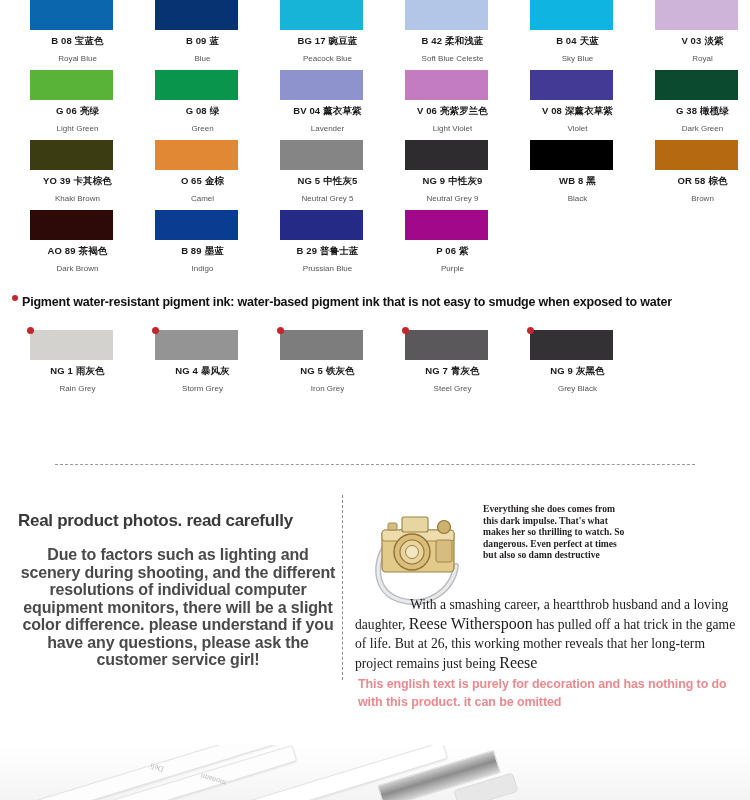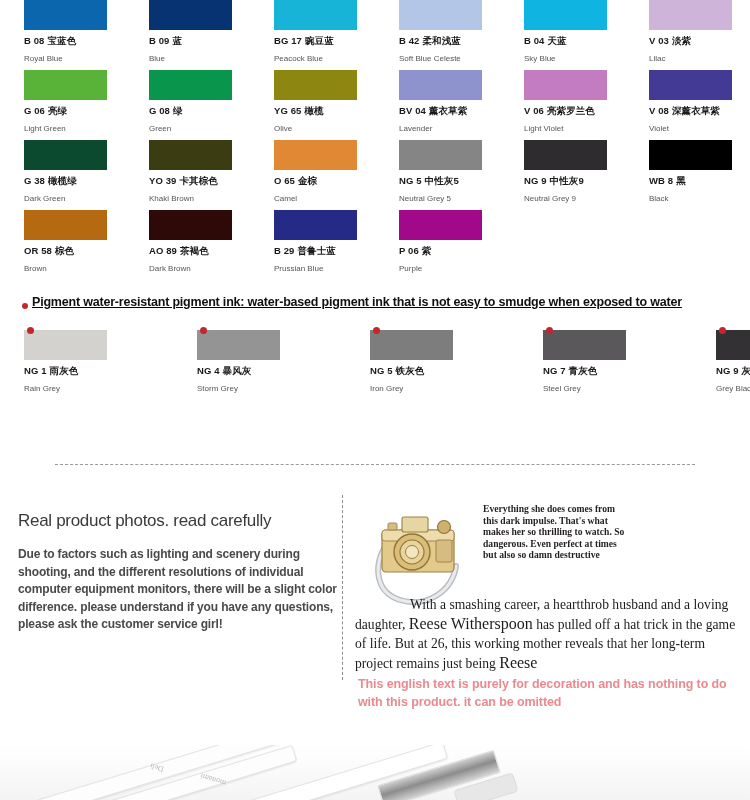--- a/index.html
+++ b/index.html
@@ -18,21 +18,22 @@
     display:grid;
     grid-template-columns:repeat(6,1fr);
     column-gap:0;
     row-gap:0;
   }
   .swatch-cell{
     position:relative;
     width:125px;
     height:70px;
     box-sizing:border-box;
-    padding-left:24px;
+    padding-left:30px;
+    text-align:center;
   }
   .swatch-chip{
     width:83px;height:30px;display:block;
   }
   .swatch-dot{
     position:absolute;left:27px;top:-3px;
     width:7px;height:7px;border-radius:50%;
     background:#c1272d;
   }
   .swatch-code{
@@ -42,49 +43,49 @@
     line-height:11px;
   }
   .swatch-code .cn{ margin-left:3px; }
   .swatch-en{
     font-size:8px;color:#555;line-height:10px;margin-top:8px;
     white-space:nowrap;
   }
 
   
   .pigment-note{
-    position:absolute;left:22px;top:295px;
-    display:flex;align-items:flex-end;text-decoration:underline;
+    position:absolute;left:12px;top:295px;
+    display:flex;align-items:flex-start;
   }
   .pigment-bullet{
     width:6px;height:6px;border-radius:50%;
     background:#c1272d;margin-right:4px;flex:0 0 auto;
   }
   .pigment-text{
     font-size:12.5px;color:#111;font-weight:600;white-space:nowrap;
     letter-spacing:-0.2px;
   }
 
   
   .divider{
     position:absolute;left:55px;top:464px;width:640px;height:1px;
     border-top:1px dashed #9a9a9a;
   }
 
   
   .info-section{position:absolute;left:0;top:495px;width:750px;height:245px;}
   .info-left{position:absolute;left:18px;top:15px;width:320px;}
   .info-heading{
-    font-size:17px;font-weight:normal;color:#3a3a3a;
+    font-size:17px;font-weight:bold;color:#3a3a3a;
     letter-spacing:-0.3px;line-height:22px;
   }
   .info-body{
     margin-top:14px;
-    font-size:12px;font-weight:bold;color:#4a4a4a;
-    line-height:17.5px;letter-spacing:-0.15px;
+    font-size:16px;font-weight:bold;color:#4a4a4a;
+    line-height:17.5px;letter-spacing:-0.15px;text-align:center;
   }
   .v-divider{
     position:absolute;left:342px;top:0px;height:185px;width:1px;
     border-left:1px dashed #8e8e8e;
   }
 
   .info-right{position:absolute;left:355px;top:0px;width:390px;}
 
   .cam-row{position:relative;height:120px;}
   .camera-wrap{position:absolute;left:5px;top:5px;width:115px;height:115px;}
@@ -154,38 +155,33 @@
         <div class="swatch-en">Soft Blue Celeste</div>
       </div>
       <div class="swatch-cell">
         <span class="swatch-chip" style="background: rgb(15, 180, 224);"></span>
         <div class="swatch-code"><span>B 04</span><span class="cn">天蓝</span></div>
         <div class="swatch-en">Sky Blue</div>
       </div>
       <div class="swatch-cell">
         <span class="swatch-chip" style="background: rgb(206, 180, 217);"></span>
         <div class="swatch-code"><span>V 03</span><span class="cn">淡紫</span></div>
-        <div class="swatch-en">Lilac</div>
+        <div class="swatch-en">Royal</div>
       </div>
       <div class="swatch-cell">
         <span class="swatch-chip" style="background: rgb(88, 179, 56);"></span>
         <div class="swatch-code"><span>G 06</span><span class="cn">亮绿</span></div>
         <div class="swatch-en">Light Green</div>
       </div>
       <div class="swatch-cell">
         <span class="swatch-chip" style="background: rgb(9, 149, 75);"></span>
         <div class="swatch-code"><span>G 08</span><span class="cn">绿</span></div>
         <div class="swatch-en">Green</div>
       </div>
       <div class="swatch-cell">
-        <span class="swatch-chip" style="background: rgb(141, 134, 17);"></span>
-        <div class="swatch-code"><span>YG 65</span><span class="cn">橄榄</span></div>
-        <div class="swatch-en">Olive</div>
-      </div>
-      <div class="swatch-cell">
         <span class="swatch-chip" style="background: rgb(142, 147, 205);"></span>
         <div class="swatch-code"><span>BV 04</span><span class="cn">薰衣草紫</span></div>
         <div class="swatch-en">Lavender</div>
       </div>
       <div class="swatch-cell">
         <span class="swatch-chip" style="background: rgb(195, 124, 192);"></span>
         <div class="swatch-code"><span>V 06</span><span class="cn">亮紫罗兰色</span></div>
         <div class="swatch-en">Light Violet</div>
       </div>
       <div class="swatch-cell">
@@ -225,39 +221,44 @@
       </div>
       <div class="swatch-cell">
         <span class="swatch-chip" style="background: rgb(181, 106, 17);"></span>
         <div class="swatch-code"><span>OR 58</span><span class="cn">棕色</span></div>
         <div class="swatch-en">Brown</div>
       </div>
       <div class="swatch-cell">
         <span class="swatch-chip" style="background: rgb(45, 10, 8);"></span>
         <div class="swatch-code"><span>AO 89</span><span class="cn">茶褐色</span></div>
         <div class="swatch-en">Dark Brown</div>
+      </div>
+      <div class="swatch-cell">
+        <span class="swatch-chip" style="background: rgb(10, 60, 146);"></span>
+        <div class="swatch-code"><span>B 89</span><span class="cn">墨蓝</span></div>
+        <div class="swatch-en">Indigo</div>
       </div>
       <div class="swatch-cell">
         <span class="swatch-chip" style="background: rgb(37, 42, 134);"></span>
         <div class="swatch-code"><span>B 29</span><span class="cn">普鲁士蓝</span></div>
         <div class="swatch-en">Prussian Blue</div>
       </div>
       <div class="swatch-cell">
         <span class="swatch-chip" style="background: rgb(162, 9, 138);"></span>
         <div class="swatch-code"><span>P 06</span><span class="cn">紫</span></div>
         <div class="swatch-en">Purple</div>
       </div>
     </div>
 
   <div class="pigment-note">
     <span class="pigment-bullet"></span>
     <span class="pigment-text">Pigment water-resistant pigment ink: water-based pigment ink that is not easy to smudge when exposed to water</span>
   </div>
 
-  <div class="swatch-grid" id="greyGrid" style="top:330px;gap:48px;">
+  <div class="swatch-grid" id="greyGrid" style="top:330px;">
       <div class="swatch-cell">
         <span class="swatch-dot"></span>
         <span class="swatch-chip" style="background: rgb(212, 210, 207);"></span>
         <div class="swatch-code"><span>NG 1</span><span class="cn">雨灰色</span></div>
         <div class="swatch-en">Rain Grey</div>
       </div>
       <div class="swatch-cell">
         <span class="swatch-dot"></span>
         <span class="swatch-chip" style="background: rgb(148, 148, 148);"></span>
         <div class="swatch-code"><span>NG 4</span><span class="cn">暴风灰</span></div>

